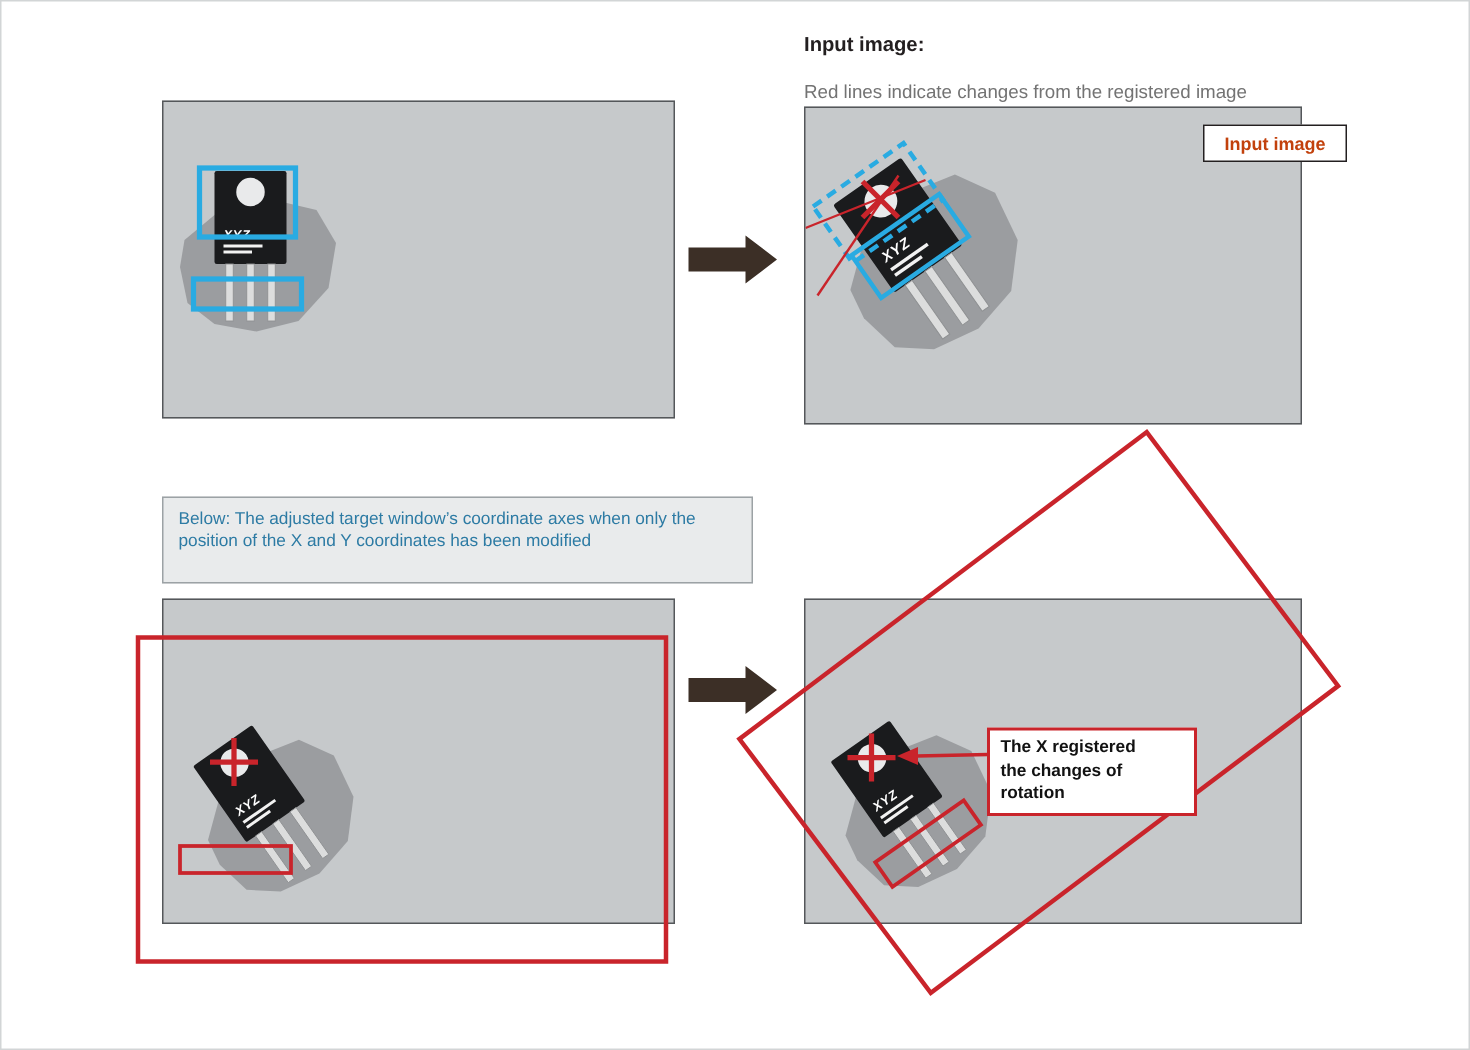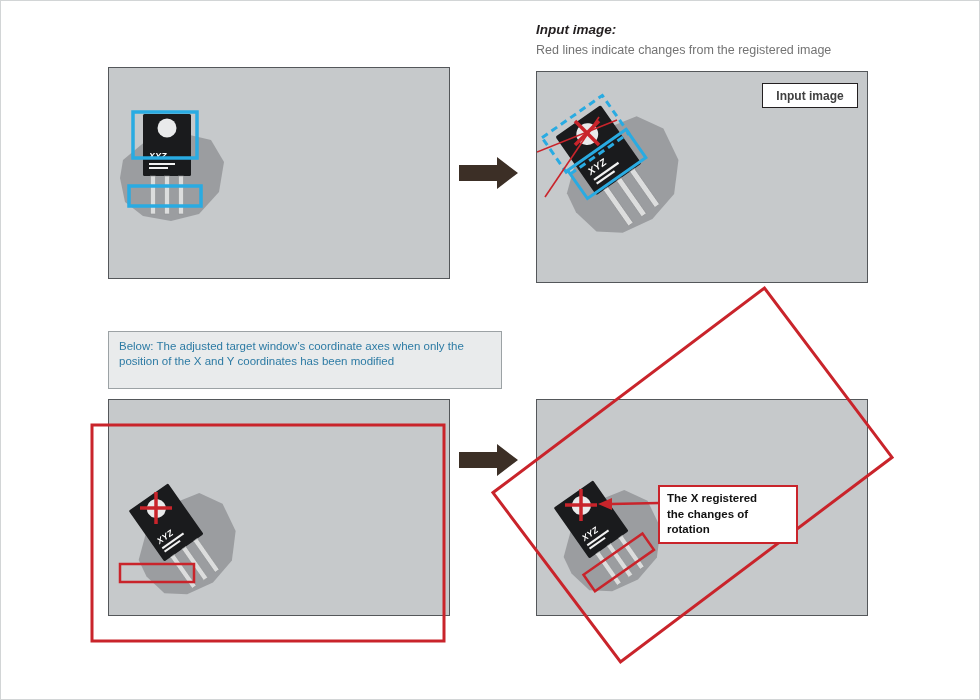--- a/index.html
+++ b/index.html
@@ -27,25 +27,25 @@
   .stroke-cyan.solid-thin{stroke-width:2.6;}
   .stroke-red{stroke:var(--red);fill:none;stroke-width:3;}
   .stroke-red-med{stroke:var(--red);fill:none;stroke-width:2.5;}
   .stroke-red-thick{stroke:var(--red);fill:none;stroke-width:3.5;}
   .stroke-red-thin{stroke:var(--red);fill:none;stroke-width:1.6;}
   .fill-arrow{fill:var(--arrow);}
   .fill-red{fill:var(--red);}
 
   
   .tr-header{position:absolute;left:535px;top:21px;z-index:10;color:#231f20;}
-  .tr-header .title{font-weight:bold;font-size:13.5px;line-height:16px;margin-bottom:4px;font-style:italic;}
+  .tr-header .title{font-weight:bold;font-size:13.5px;line-height:16px;margin-bottom:15px;}
   .tr-header .subtitle{font-size:12.5px;line-height:16px;color:#737373;}
-  .corner-label{position:absolute;left:761px;top:82px;width:94px;height:23px;background:#fff;
+  .corner-label{position:absolute;left:801px;top:82px;width:94px;height:23px;background:#fff;
         border:1.5px solid #231f20;font-weight:bold;font-size:12px;display:flex;
-        align-items:center;justify-content:center;z-index:10;color:#404040;}
+        align-items:center;justify-content:center;z-index:10;color:#c2410c;}
   .caption{position:absolute;width:394px;min-height:58px;background:var(--caption-bg);
         border:1px solid var(--caption-border);color:var(--caption-text);
         font-size:11.5px;line-height:1.32;padding:7px 10px;box-sizing:border-box;z-index:10;}
   .callout{position:absolute;left:657px;top:484px;width:140px;background:#ffffff;
         border:2px solid var(--red);padding:4px 7px;font-weight:bold;font-size:11.5px;
         line-height:1.35;color:#121212;z-index:10;box-sizing:border-box;}
 </style>
 </head>
 <body>
 

